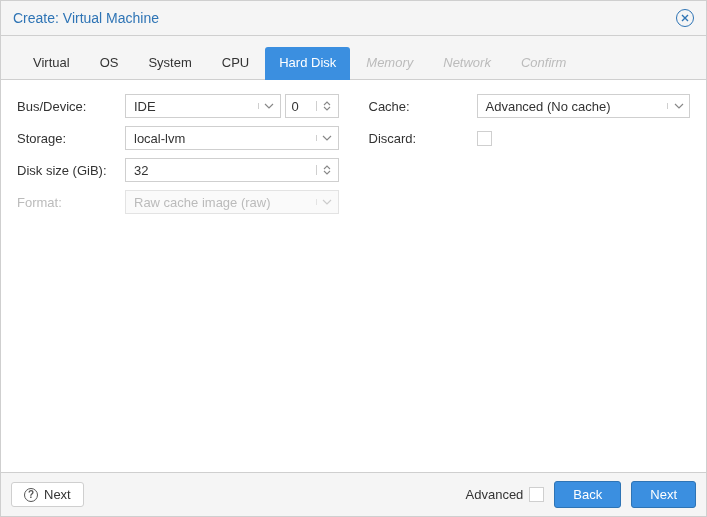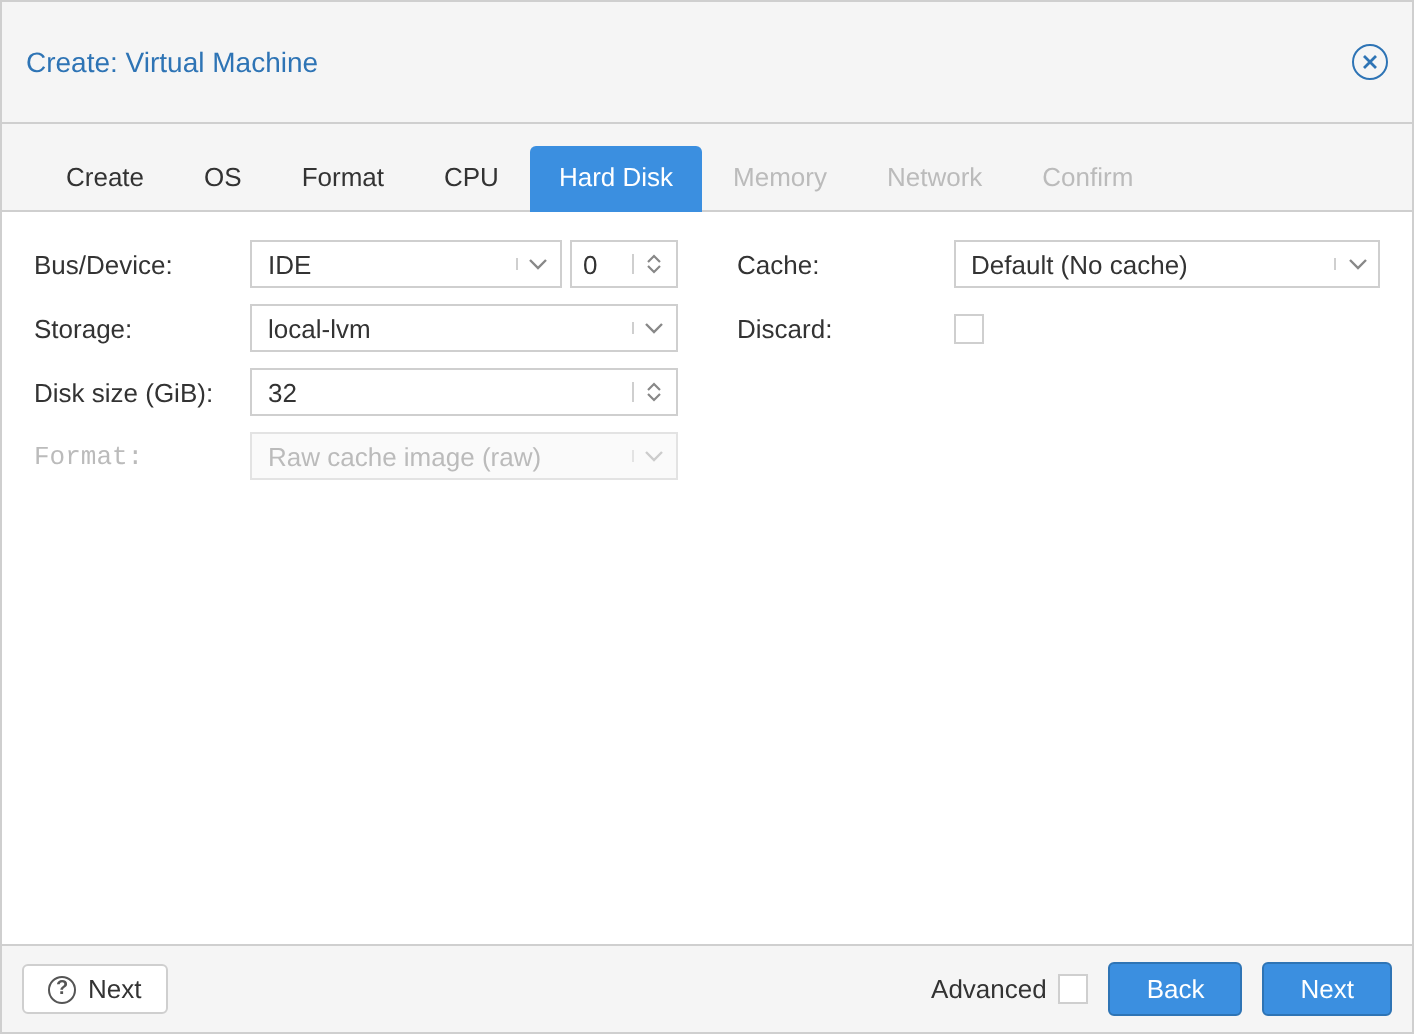--- a/index.html
+++ b/index.html
@@ -14,21 +14,21 @@
     width: 707px;
     height: 517px;
     border: 1px solid #cfcfcf;
     background: #fff;
     display: flex;
     flex-direction: column;
   }
   .titlebar {
     background: #f5f5f5;
     border-bottom: 1px solid #cfcfcf;
-    padding: 21px 12px;
+    padding: 8px 12px;
     display: flex;
     align-items: center;
     justify-content: space-between;
   }
   .title {
     color: #2e74b5;
     font-size: 14px;
   }
   .close-btn {
     width: 18px; height: 18px;
@@ -53,20 +53,21 @@
     top: 1px;
   }
   .tab.active {
     background: #3b8fe0;
     color: #fff;
     border-radius: 3px 3px 0 0;
   }
   .tab.disabled {
     color: #bbb;
     cursor: default;
+    font-style: italic;
   }
   .body {
     flex: 1;
     padding: 14px 16px;
     display: flex;
     gap: 30px;
     background: #fff;
     overflow: auto;
   }
   .col {
@@ -77,21 +78,21 @@
   }
   .row {
     display: flex;
     align-items: center;
     height: 24px;
   }
   .label {
     width: 108px;
     color: #333;
   }
-  .label.disabled { color: #bbb; font-family: Liberation Mono, monospace; }
+  .label.disabled { color: #bbb; }
   .field {
     flex: 1;
     display: flex;
     align-items: stretch;
   }
   .combo, .spinner, .combo-disabled {
     border: 1px solid #cfcfcf;
     height: 24px;
     display: flex;
     align-items: center;
@@ -193,23 +194,23 @@
   <div class="titlebar">
     <span class="title">Create: Virtual Machine</span>
     <div class="close-btn">
       <svg width="8" height="8" viewBox="0 0 8 8">
         <path d="M1 1 L7 7 M7 1 L1 7" stroke="#2e74b5" stroke-width="1.4" fill="none"></path>
       </svg>
     </div>
   </div>
 
   <div class="tabs">
-    <div class="tab">Create</div>
+    <div class="tab">Virtual</div>
     <div class="tab">OS</div>
-    <div class="tab">Format</div>
+    <div class="tab">System</div>
     <div class="tab">CPU</div>
     <div class="tab active">Hard Disk</div>
     <div class="tab disabled">Memory</div>
     <div class="tab disabled">Network</div>
     <div class="tab disabled">Confirm</div>
   </div>
 
   <div class="body">
 
     <div class="col">
@@ -285,21 +286,21 @@
       </div>
 
     </div>
 
     <div class="col">
 
       <div class="row">
         <div class="label">Cache:</div>
         <div class="field">
           <div class="combo">
-            <div class="combo-body">Default (No cache)</div>
+            <div class="combo-body">Advanced (No cache)</div>
             <div class="combo-trigger">
               <svg width="10" height="6" viewBox="0 0 10 6">
                   <path d="M1 1 L5 5 L9 1" stroke="#888" stroke-width="1.2" fill="none"></path>
                 </svg>
             </div>
           </div>
         </div>
       </div>
 
       <div class="row">

